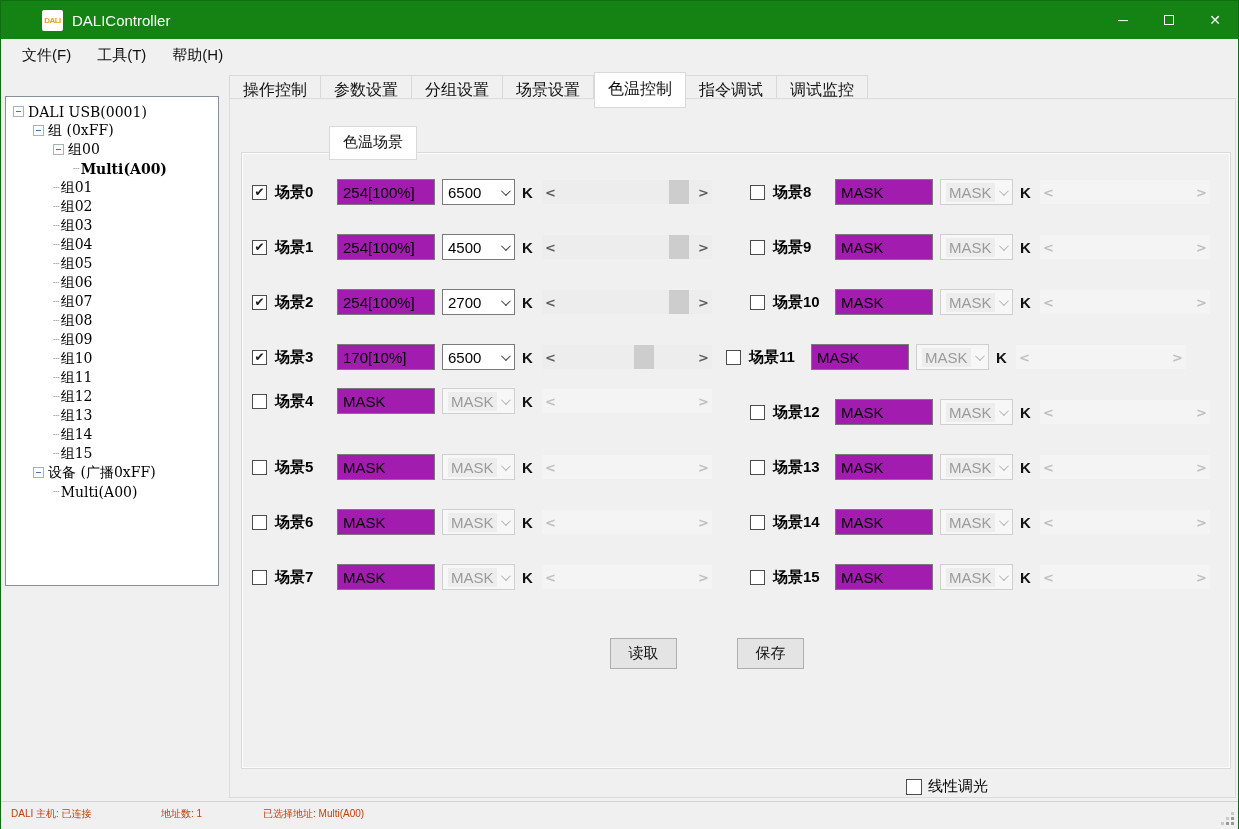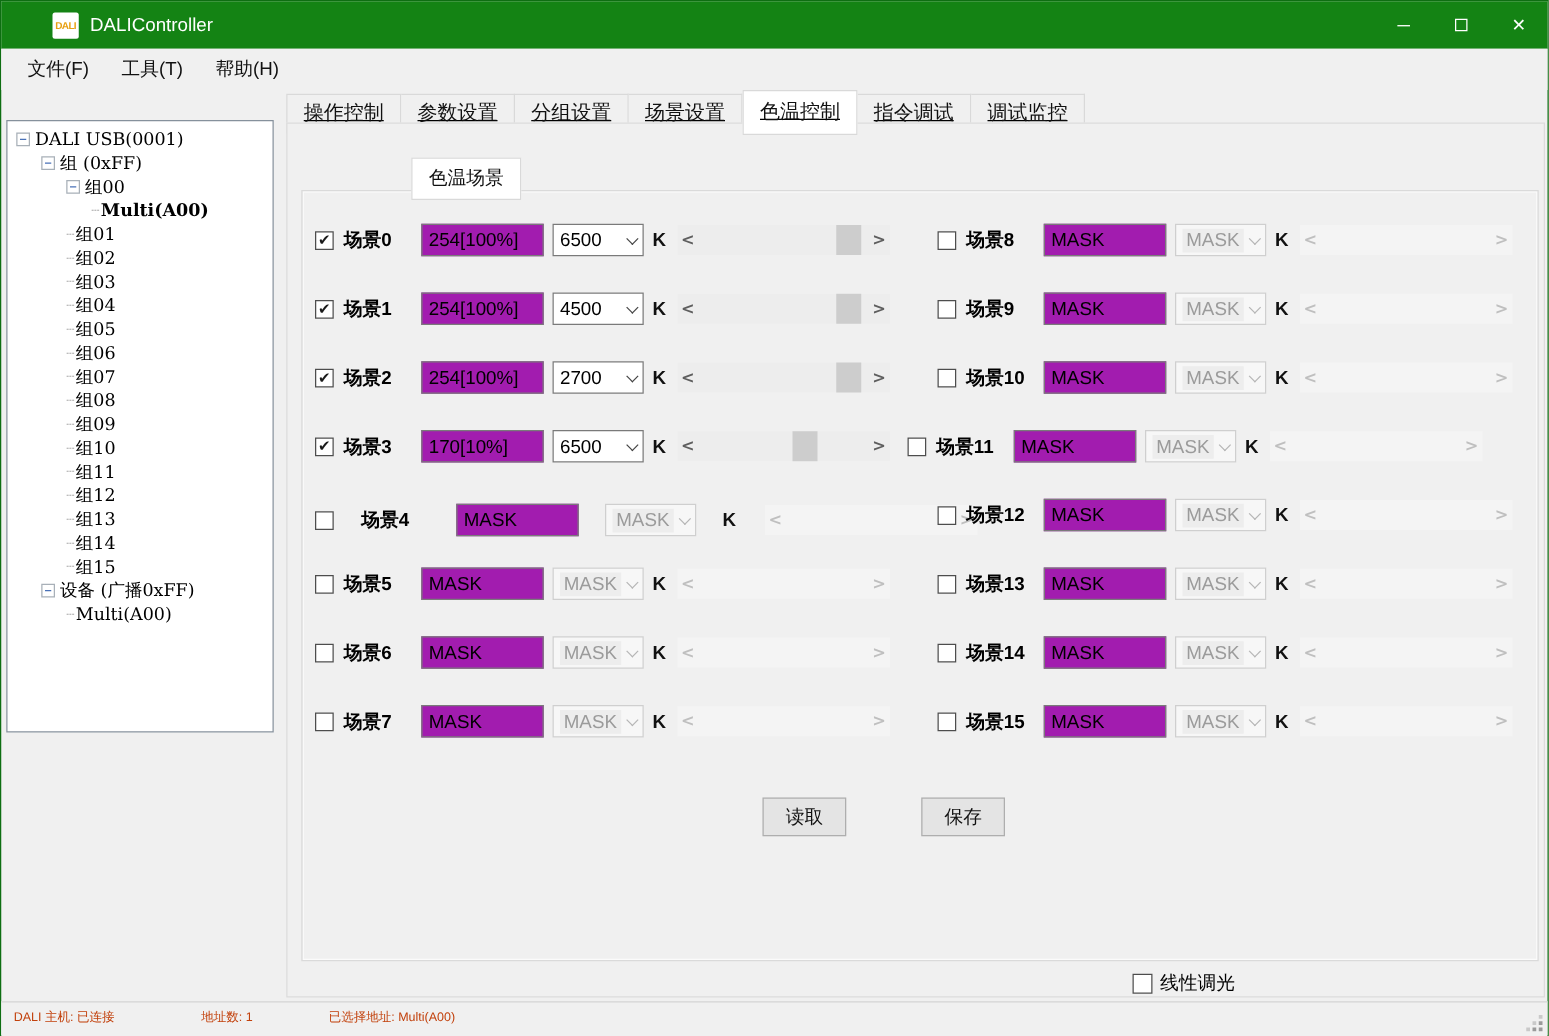--- a/index.html
+++ b/index.html
@@ -22,21 +22,21 @@
   
   .tree-panel { position:absolute; left:4px; top:95px; width:214px; height:490px; background:#fff; border:1px solid #86919c; overflow:hidden; padding-top:5px; font-family:"DejaVu Serif", serif; }
   .tree-row { height:19px; display:flex; align-items:center; font-size:14px; color:#000; white-space:nowrap; }
   .expander { width:11px; height:11px; border:1px solid #a8b0b8; background:#fff; position:relative; flex:0 0 auto; margin-right:4px; }
   .expander::after { content:""; position:absolute; left:2px; right:2px; top:4px; height:1px; background:#4a72b8; }
   .tree-dash { color:#a9a9a9; font-size:11px; margin-right:2px; flex:0 0 auto; letter-spacing:-1px; }
   .tree-label.sel { font-weight:bold; }
 
   
   .tabstrip { position:absolute; display:flex; align-items:flex-end; }
-  .tabstrip.main { left:228px; top:71px;text-decoration:underline; }
+  .tabstrip.main { left:228px; top:71px; }
   .tabstrip.sub { left:240px; top:125px; }
   .tab { background:#f0f0f0; border:1px solid #d9d9d9; border-left-width:0; padding:4px 13px 5px 13px; font-size:16px; color:#111; position:relative; }
   .tab:first-child { border-left-width:1px; }
   .tab.active { background:#fff; padding-top:6px; padding-bottom:7px; margin-bottom:-1px; border-left-width:1px; z-index:3; }
   .tabstrip.sub .tab { font-size:15px; }
 
   .tabpage { position:absolute; left:228px; top:97px; width:1007px; height:700px; background:#f0f0f0; border:1px solid #dcdcdc; z-index:1; }
   .subpage { position:absolute; left:240px; top:151px; width:990px; height:617px; background:#f0f0f0; border:1px solid #dadada; box-shadow:inset 0 0 0 1px #fbfbfb; z-index:2; }
 
   
@@ -248,21 +248,21 @@
           <span class="combo-text">6500</span>
           <span class="chev"></span>
         </div>
         <div class="kunit">K</div>
         <div class="sb">
           <div class="sb-arrow left">&lt;</div>
           <div class="sb-arrow right">&gt;</div>
           <div class="sb-thumb" style="left: 92px;"></div>
         </div>
       </div>
-      <div class="scene-row" style="left: 10px; top: 249px; gap: 14px;">
+      <div class="scene-row" style="left: 10px; top: 234px;">
         <div class="cb"></div>
         <div class="scene-label">场景4</div>
         <div class="tbox">MASK</div>
         <div class="combo disabled">
           <span class="combo-text">MASK</span>
           <span class="chev"></span>
         </div>
         <div class="kunit">K</div>
         <div class="sb disabled">
           <div class="sb-arrow left">&lt;</div>

